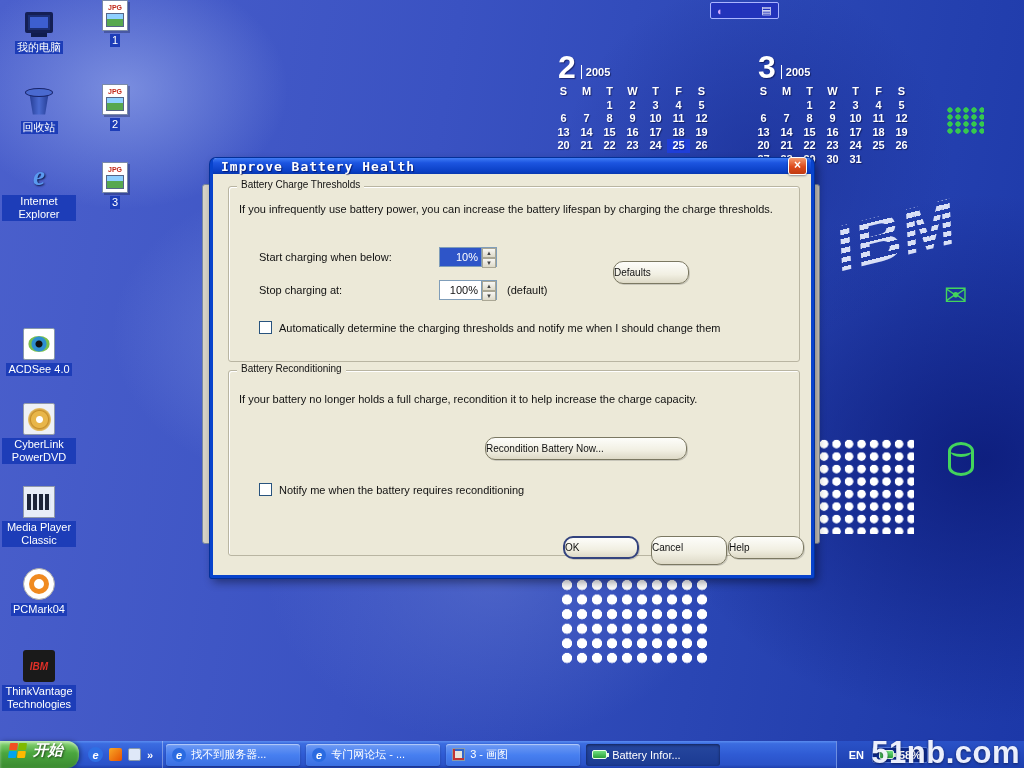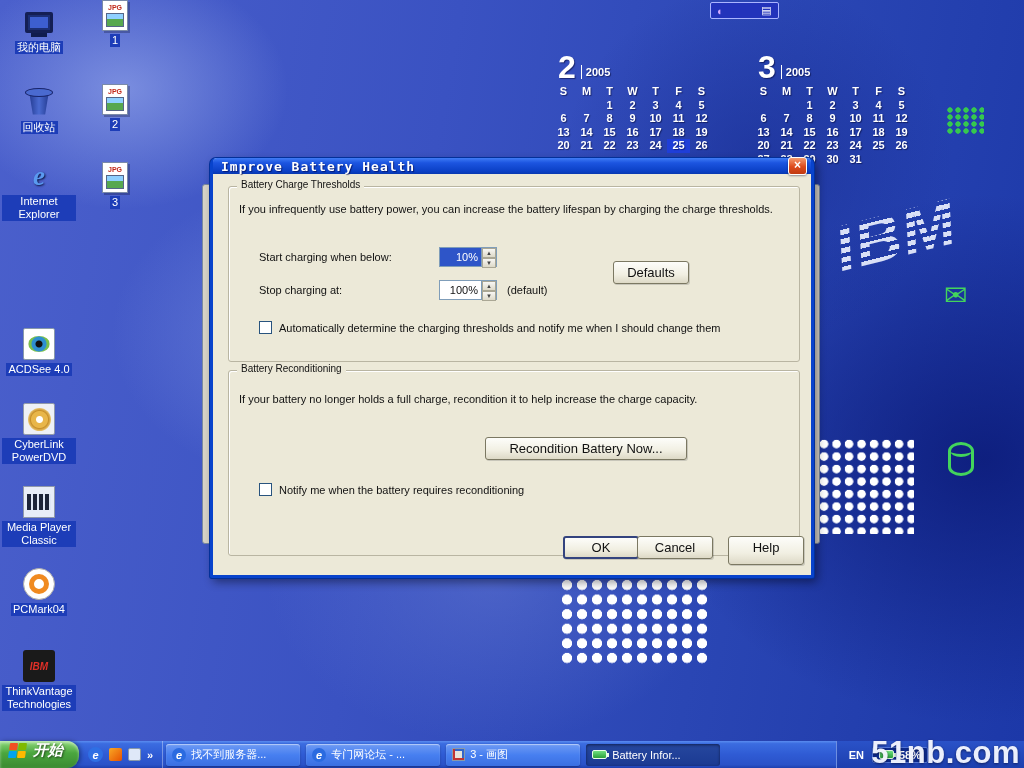--- a/index.html
+++ b/index.html
@@ -100,30 +100,30 @@
   .l1{top:64px}
   .l2{top:97px}
   .spin{position:absolute;width:58px;height:20px;background:#fff;border:1px solid #7f9db9;display:flex}
   .s1{left:210px;top:60px}
   .s2{left:210px;top:93px}
   .spin .val{flex:1;line-height:18px;padding:0 3px;text-align:right}
   .spin .val.sel{background:#2e55c8;color:#fff}
   .arrows{width:15px;display:flex;flex-direction:column;border-left:1px solid #7f9db9}
   .arrows i{flex:1;font-style:normal;font-size:6px;line-height:8px;text-align:center;background:linear-gradient(#f8f7f4,#ddd9c8);border:1px solid #aaa795;color:#444}
   .defnote{position:absolute;left:278px;top:97px}
-  .btn{background:linear-gradient(#fdfdfa,#f1efe2 60%,#ddd9c6);border:1px solid #7b7862;border-radius:3px;text-align:center;line-height:21px;font-size:13px;color:#111;box-shadow:1px 1px 0 rgba(0,0,20,.15)}
+  .btn{background:linear-gradient(#fdfdfa,#f1efe2 60%,#ddd9c6);border:1px solid #7b7862;border-radius:10px;line-height:21px;font-size:10px;color:#111;box-shadow:1px 1px 0 rgba(0,0,20,.15)}
   .defaults{position:absolute;left:384px;top:74px;width:76px;height:23px}
   .recond{position:absolute;left:256px;top:66px;width:202px;height:23px}
   .cbrow{position:absolute;display:flex;align-items:center;gap:7px}
   .cb1{left:30px;top:134px}
   .cb2{left:30px;top:112px}
   .cb{width:13px;height:13px;background:#fff;border:1px solid #28537e;flex:0 0 auto}
   .ok{position:absolute;left:350px;top:362px;width:76px;height:23px;border:2px solid #33437e;line-height:19px}
-  .cancel{position:absolute;left:424px;top:362px;width:76px;height:23px}
-  .help{position:absolute;left:515px;top:362px;width:76px;height:29px}
+  .cancel{position:absolute;left:438px;top:362px;width:76px;height:29px}
+  .help{position:absolute;left:515px;top:362px;width:76px;height:23px}
 
   
   .taskbar{position:absolute;left:0;bottom:0;width:1024px;height:27px;z-index:50;display:flex;align-items:center;
     background:linear-gradient(#5a8cf0 0%,#3b6ce0 10%,#2f5bd4 50%,#2a52c8 88%,#1e3fae 100%)}
   .start{height:27px;border-radius:0 12px 12px 0;background:linear-gradient(#8fd97a 0%,#4aa63e 45%,#3d8f33 90%);
     display:flex;align-items:center;gap:7px;padding:0 16px 8px 9px;color:#fff;font-weight:bold;font-style:italic;font-size:15px;
     text-shadow:1px 1px 2px rgba(0,0,0,.55);box-shadow:inset 0 2px 3px rgba(255,255,255,.45),2px 0 4px rgba(0,0,20,.35)}
   .winflag{width:17px;height:15px;display:grid;grid-template-columns:1fr 1fr;grid-template-rows:1fr 1fr;gap:1px;transform:skewX(-8deg)}
   .winflag i{border-radius:1px}
   .winflag .f1{background:#f25022}.winflag .f2{background:#7fba00}.winflag .f3{background:#00a4ef}.winflag .f4{background:#ffb900}

